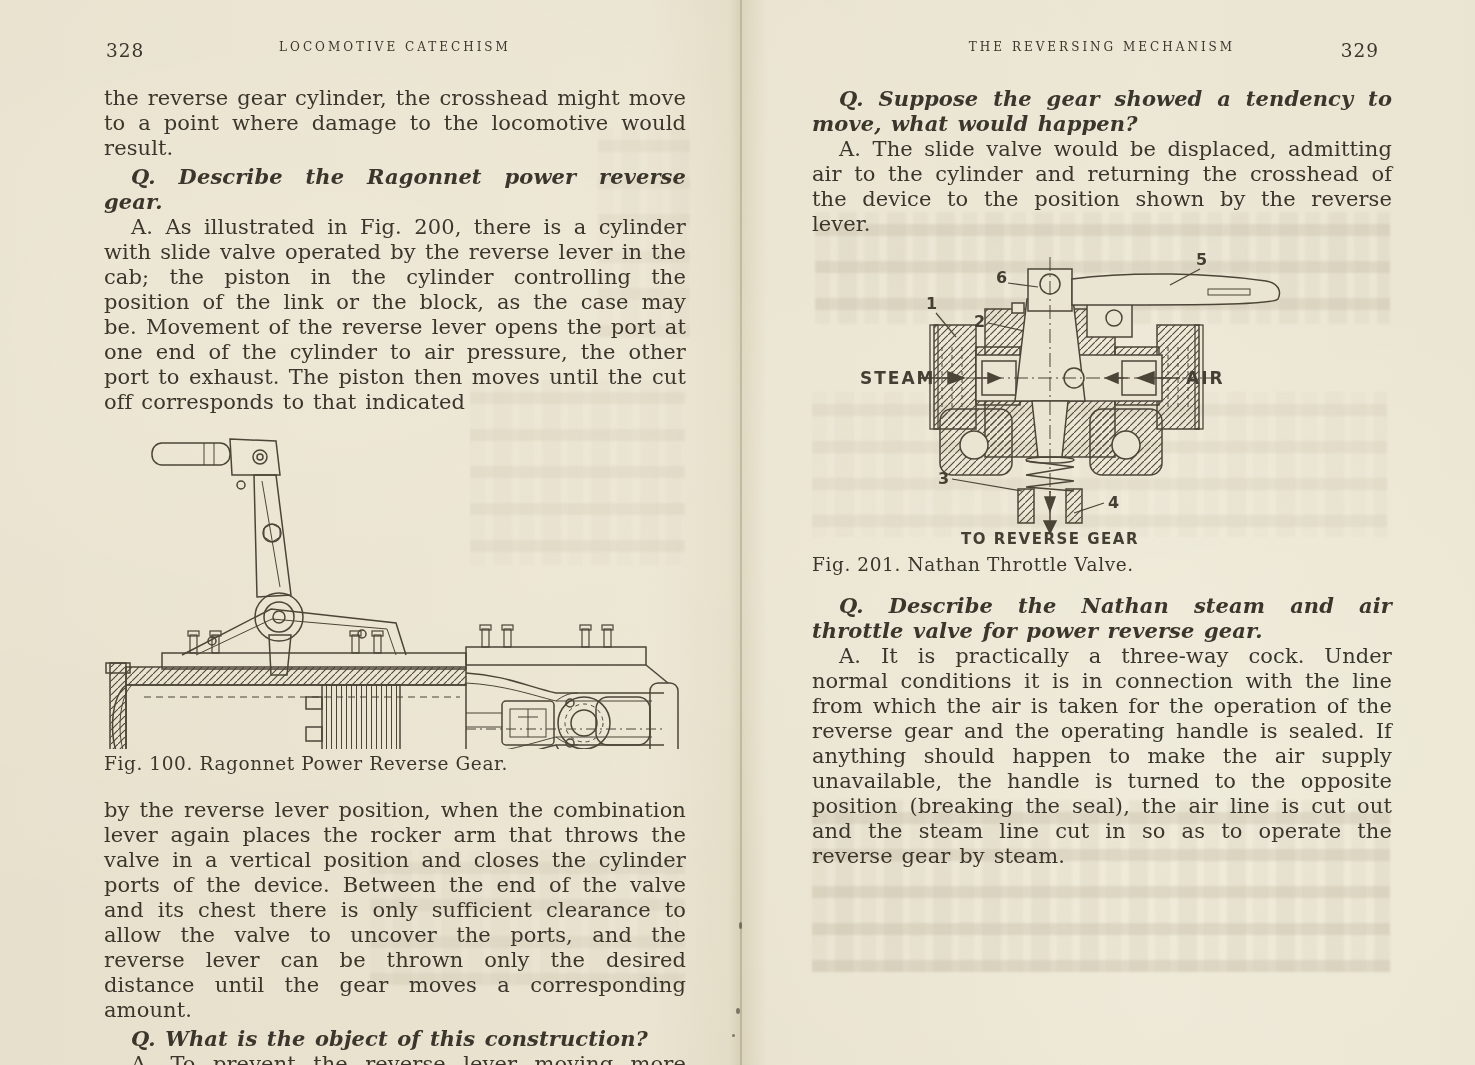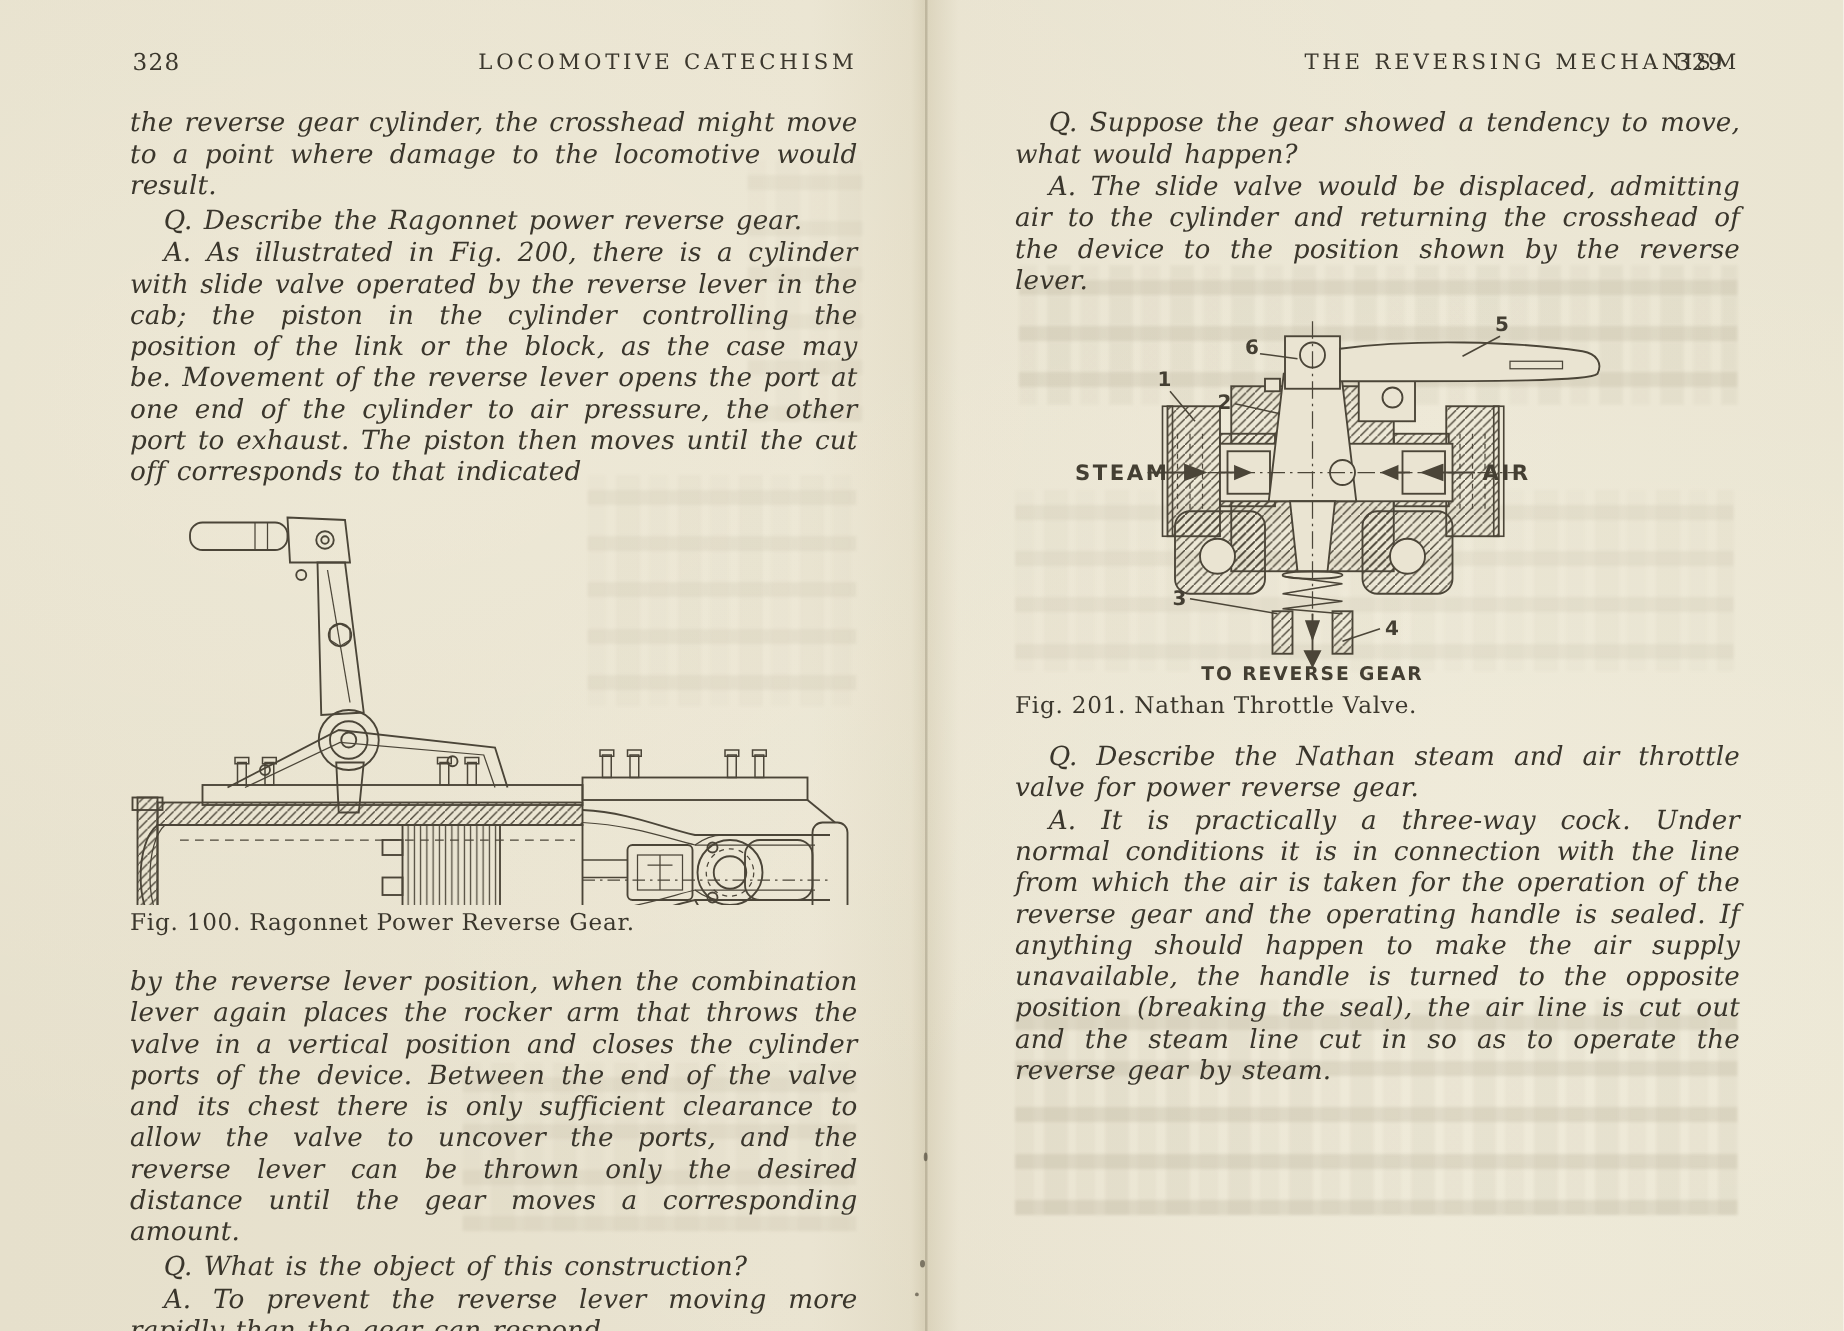--- a/index.html
+++ b/index.html
@@ -16,25 +16,25 @@
   .speck{position:absolute; background:#4a4336; border-radius:50%; opacity:.65; z-index:3;}
 
   .page-col{position:absolute; top:40px; z-index:2;}
   .col-left{left:104px; width:582px;}
   .col-right{left:812px; width:580px;}
 
   .running{position:relative; height:28px; margin-bottom:18px; font-size:17.5px;}
   .running .pnum{position:absolute; top:0; font-size:18.5px; letter-spacing:1px;}
   .running .pnum.left{left:2px;}
   .running .pnum.right{right:13px;}
-  .running .rtitle{display:block; text-align:right; letter-spacing:3px; font-size:17px; color:#3b372d;}
-
-  .body-text{font-size:21px; line-height:25px; text-align:justify; word-spacing:.1em; letter-spacing:.1px; margin:0;font-style:italic;}
+  .running .rtitle{display:block; text-align:center; letter-spacing:3px; font-size:12px; color:#3b372d;}
+
+  .body-text{font-size:21px; line-height:25px; text-align:justify; word-spacing:.1em; letter-spacing:.1px; margin:0;}
   .indent{text-indent:27px;}
-  .qline{font-style:italic; margin-top:3px;}
+  .qline{font-style:italic; margin-top:3px;font-weight:bold;}
   .ans{margin-top:1px;}
 
   .fig-wrap{position:relative; z-index:2; margin:14px 0 0 0;}
   .fig-wrap svg{display:block; margin:0 auto;}
   .fig-caption{text-align:left; font-size:18.5px; letter-spacing:.6px; margin:4px 0 24px 0; color:#3b372d;}
   .fig-caption.right-cap{margin:8px 0 18px 0;}
 
   
   .ghost{
     position:absolute; z-index:1; filter:blur(1.1px);

